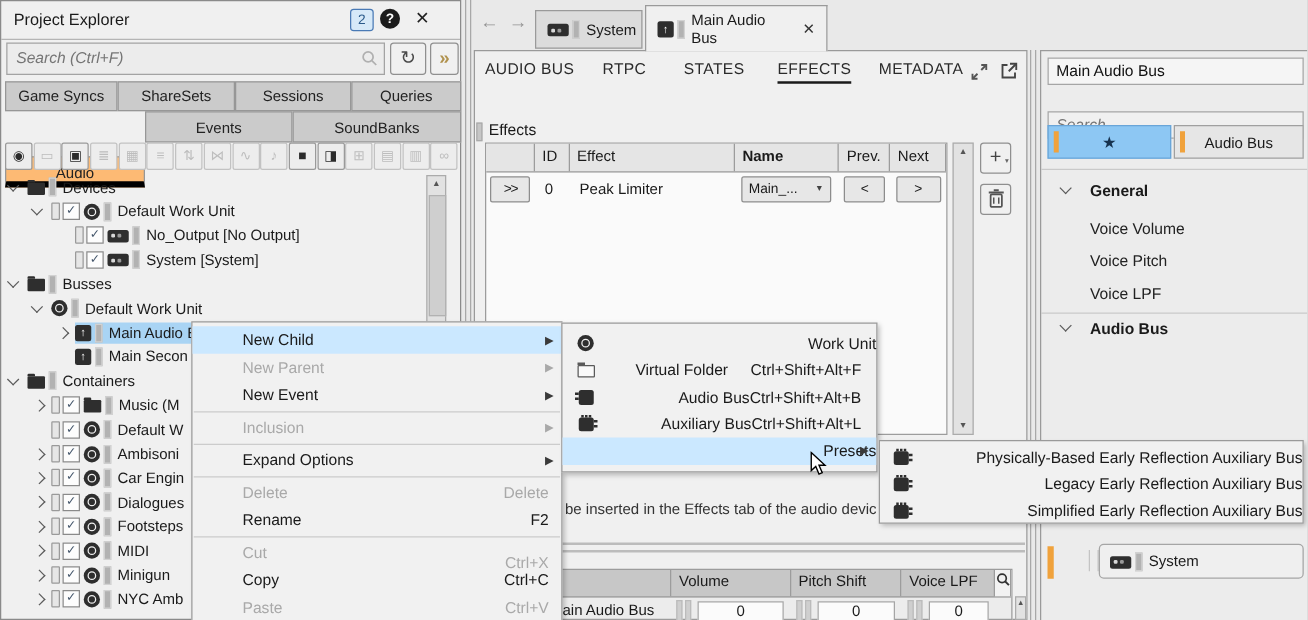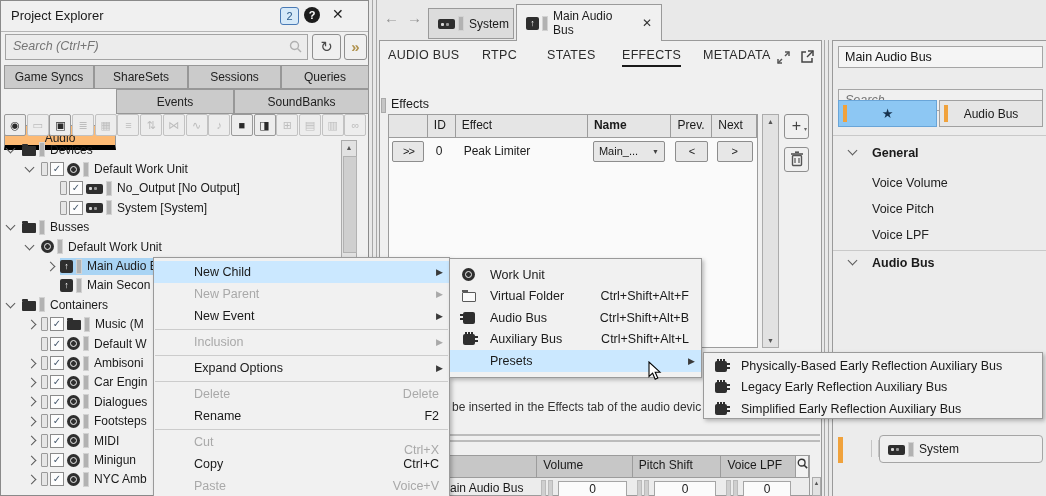--- a/index.html
+++ b/index.html
@@ -118,21 +118,21 @@
   .grip{left:871px;top:440px;width:6px;height:17px;border-left:1px solid #c4c4c4;border-right:1px solid #c4c4c4;}
   .obar-abs{position:absolute;width:5px;}
 
   
   .menu{position:absolute;background:#f1f1f1;border:1px solid #9a9a9a;box-shadow:2px 2px 4px rgba(0,0,0,0.25);
         box-sizing:border-box;z-index:20;padding-top:3px;}
   .mrow{height:22px;display:flex;align-items:center;position:relative;font-size:12.5px;}
   .mrow.hl{background:#cbe8ff;}
   .mrow.dis{color:#a9a9a9;}
   .mlab{padding-left:40px;flex:1;white-space:nowrap;}
-  .mlab.short{padding-left:0;}
+  .mlab.short{padding-left:0;text-align:right;}
   .msc{margin-right:24px;white-space:nowrap;}
   .mrow.dis .msc{color:#a9a9a9;}
   .marr{position:absolute;right:6px;font-size:9px;color:#3a3a3a;}
   .mrow.dis .marr{color:#a9a9a9;}
   .msep{height:1px;background:#cccccc;margin:1.5px 1px;}
   .micon{width:17px;margin:0 13px 0 10px;display:inline-flex;justify-content:center;flex:none;}
   .sub .mrow{height:21.5px;}
 
   .cursor{z-index:40;}
 </style>
@@ -590,21 +590,21 @@
       <div class="mrow dis">
         <span class="mlab">Cut</span>
         <span class="msc" style="margin-right: 10px; margin-top: 16px;">Ctrl+X</span>
       </div>
       <div class="mrow">
         <span class="mlab">Copy</span>
         <span class="msc" style="margin-right: 10px;">Ctrl+C</span>
       </div>
       <div class="mrow dis">
         <span class="mlab">Paste</span>
-        <span class="msc" style="margin-right: 10px;">Voice+V</span>
+        <span class="msc" style="margin-right: 10px;">Ctrl+V</span>
       </div>
     </div>
   <div class="menu sub" id="ctx-sub" style="left:449px;top:258px;width:253px;height:120px;padding-top:5px;">
       <div class="mrow">
         <span class="micon">
           <span class="ti ti-wu"></span>
         </span>
         <span class="mlab short">Work Unit</span>
       </div>
       <div class="mrow">

